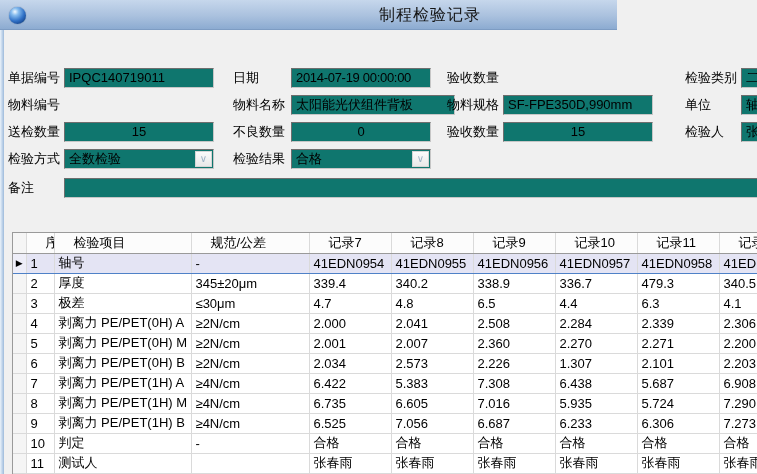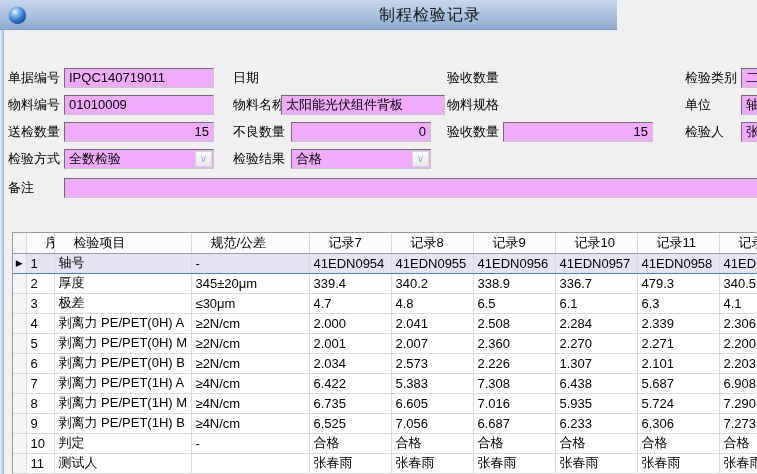--- a/index.html
+++ b/index.html
@@ -22,25 +22,25 @@
   .title {
     position:absolute; left:0; top:5px; width:860px; text-align:center;
     font-size:16px; color:#141414; letter-spacing:1px;
   }
   .left-edge {
     position:absolute; left:0; top:30px; width:4px; height:444px;
     background: linear-gradient(90deg,#eaf2fa 0%,#b4cbe5 70%,#9dbada 100%);
   }
   .lbl { position:absolute; height:20px; line-height:20px; white-space:nowrap; }
   .fld {
-    position:absolute; height:20px; line-height:17px; background:#f0abfc;
+    position:absolute; height:20px; line-height:17px; background:#0f766e;
     border:1px solid; border-color:#6e6e6e #c6c6c6 #c6c6c6 #6e6e6e;
     padding:0 4px; overflow:hidden; white-space:nowrap;
   }
-  .fld.num { text-align:right; }
+  .fld.num { text-align:center; }
   .dd { padding-right:16px; }
   .dd-btn {
     position:absolute; right:1px; top:1px; width:17px; height:16px;
     background: linear-gradient(180deg,#fbfbfb,#e9e9e9);
     border:1px solid #d6d6d6; color:#9fb3c6; text-align:center;
     line-height:14px; font-size:10px;
   }
   .grid-wrap {
     position:absolute; left:12px; top:232px; width:745px; height:242px;
     overflow:hidden; background:#fff;
@@ -68,29 +68,30 @@
 
   <div class="titlebar">
     <div class="app-icon"></div>
     <div class="title">制程检验记录</div>
   </div>
   <div class="left-edge"></div>
 
   <div class="lbl" style="left:8px;top:68px">单据编号</div>
   <div class="fld" style="left:64px;top:68px;width:150px">IPQC140719011</div>
   <div class="lbl" style="left:233px;top:68px">日期</div>
+  <div class="fld" style="left:291px;top:68px;width:140px;letter-spacing:-0.3px">2014-07-19 00:00:00</div>
   <div class="lbl" style="left:447px;top:68px">验收数量</div>
   <div class="lbl" style="left:685px;top:68px">检验类别</div>
   <div class="fld" style="left:741px;top:68px;width:70px">二</div>
 
   <div class="lbl" style="left:8px;top:95px">物料编号</div>
-  <div class="fld" style="left:64px;top:95px;width:150px">01010009</div>
   <div class="lbl" style="left:233px;top:95px">物料名称</div>
-  <div class="fld" style="left:281px;top:95px;width:164px">太阳能光伏组件背板</div>
+  <div class="fld" style="left:291px;top:95px;width:164px">太阳能光伏组件背板</div>
   <div class="lbl" style="left:447px;top:95px">物料规格</div>
+  <div class="fld" style="left:503px;top:95px;width:150px">SF-FPE350D,990mm</div>
   <div class="lbl" style="left:685px;top:95px">单位</div>
   <div class="fld" style="left:741px;top:95px;width:70px">轴</div>
 
   <div class="lbl" style="left:8px;top:122px">送检数量</div>
   <div class="fld num" style="left:64px;top:122px;width:150px">15</div>
   <div class="lbl" style="left:233px;top:122px">不良数量</div>
   <div class="fld num" style="left:291px;top:122px;width:140px">0</div>
   <div class="lbl" style="left:447px;top:122px">验收数量</div>
   <div class="fld num" style="left:503px;top:122px;width:150px">15</div>
   <div class="lbl" style="left:685px;top:122px">检验人</div>
@@ -164,21 +165,21 @@
             <td>340.5</td>
           </tr>
           <tr>
             <td class="selector"></td>
             <td>3</td>
             <td>极差</td>
             <td>≤30μm</td>
             <td>4.7</td>
             <td>4.8</td>
             <td>6.5</td>
-            <td>6.1</td>
+            <td>4.4</td>
             <td>6.3</td>
             <td>4.1</td>
           </tr>
           <tr>
             <td class="selector"></td>
             <td>4</td>
             <td>剥离力 PE/PET(0H) A</td>
             <td>≥2N/cm</td>
             <td>2.000</td>
             <td>2.041</td>

